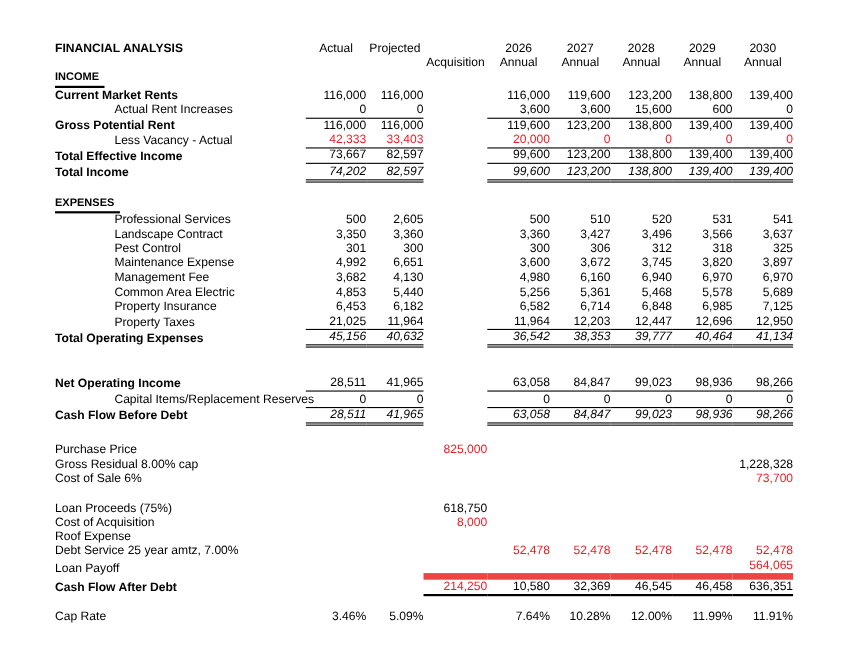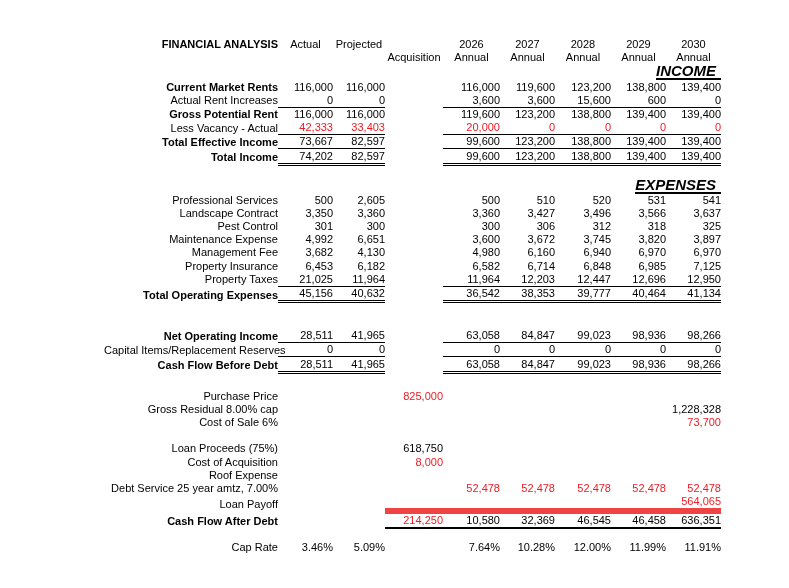--- a/index.html
+++ b/index.html
@@ -24,36 +24,35 @@
     font-size: 11px;
     line-height: 13px;
     height: 13.2px;
     padding: 0;
     white-space: nowrap;
     overflow: visible;
     vertical-align: bottom;
   }
   td.num { text-align: right; padding-right: 1px; }
   td.hdr { text-align: center; font-size: 11px; }
-  td.label { text-align: right; padding-left: 44px; }
+  td.label { text-align: left; padding-left: 44px; }
   td.label.indent { padding-left: 54px; }
   td.label.section-cell { padding-left: 0; }
   .bold { font-weight: bold; }
   .red { color: #ed1c24; }
   .ul-single { border-bottom: 1px solid #000; }
-  .ul-double { border-bottom: 3px double #000; }
+  .ul-double { border-bottom: 3px double #000; font-style: italic; }
   .ul-thick  { border-bottom: 2.5px solid #000; }
   .tl { border-top: 6px solid #ef4444; }
   .section-label {
     display: inline-block;
     font-weight: bold;
-    font-size: 15px;
+    font-size: 10px;
     border-bottom: 2px solid #000;
     padding: 0 5px 1px 0;
-    font-style: italic;
   }
   .title-cell { font-weight: bold; font-size: 11.5px; }
 </style>
 </head>
 <body>
 
 <div class="sheet">
   <table class="fin">
     <colgroup>
       <col style="width:228px">
@@ -215,20 +214,31 @@
           <td class="num">3,682</td>
           <td class="num">4,130</td>
           <td class="num"></td>
           <td class="num">4,980</td>
           <td class="num">6,160</td>
           <td class="num">6,940</td>
           <td class="num">6,970</td>
           <td class="num">6,970</td>
         </tr>
         <tr>
+          <td class="label indent">Common Area Electric</td>
+          <td class="num">4,853</td>
+          <td class="num">5,440</td>
+          <td class="num"></td>
+          <td class="num">5,256</td>
+          <td class="num">5,361</td>
+          <td class="num">5,468</td>
+          <td class="num">5,578</td>
+          <td class="num">5,689</td>
+        </tr>
+        <tr>
           <td class="label indent">Property Insurance</td>
           <td class="num">6,453</td>
           <td class="num">6,182</td>
           <td class="num"></td>
           <td class="num">6,582</td>
           <td class="num">6,714</td>
           <td class="num">6,848</td>
           <td class="num">6,985</td>
           <td class="num">7,125</td>
         </tr>

